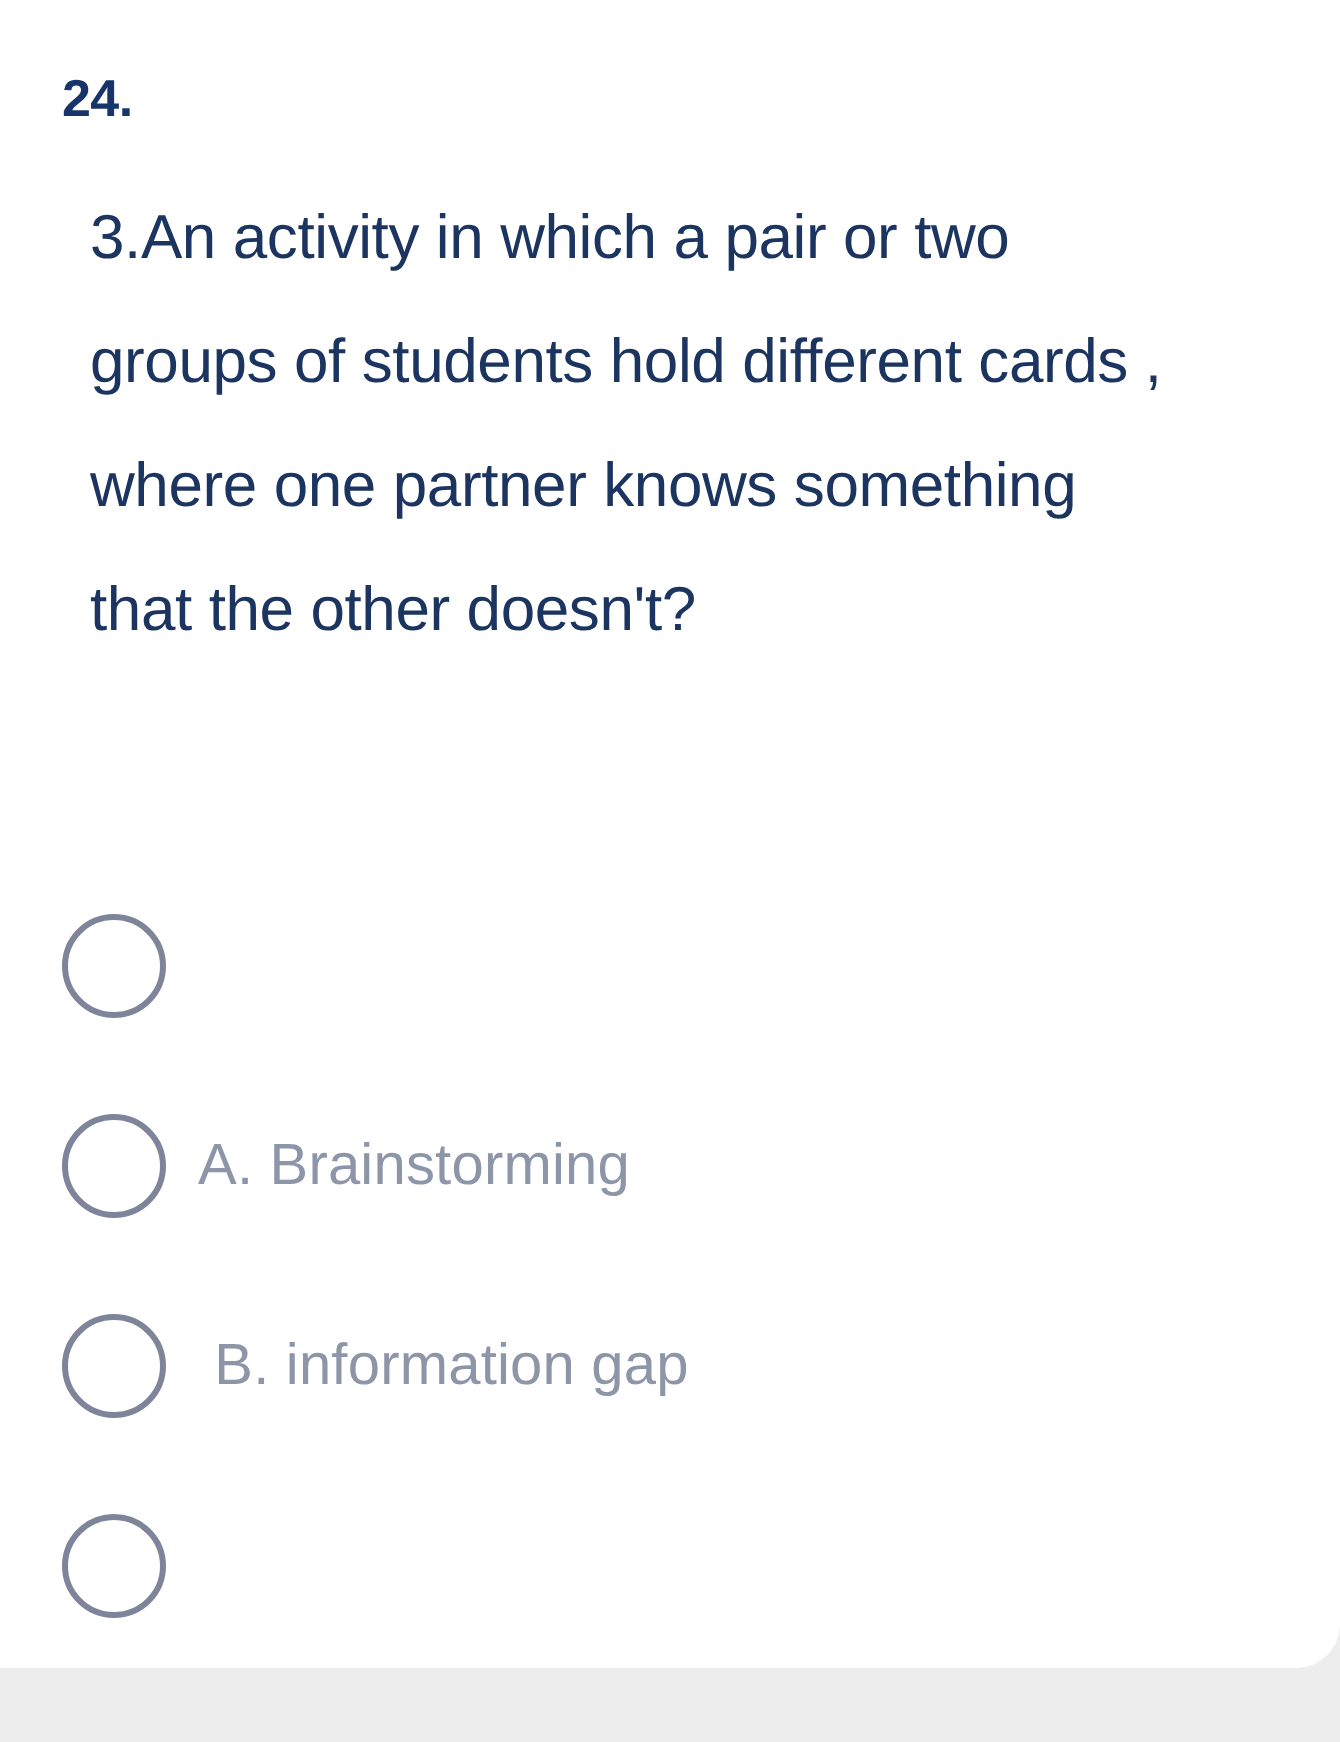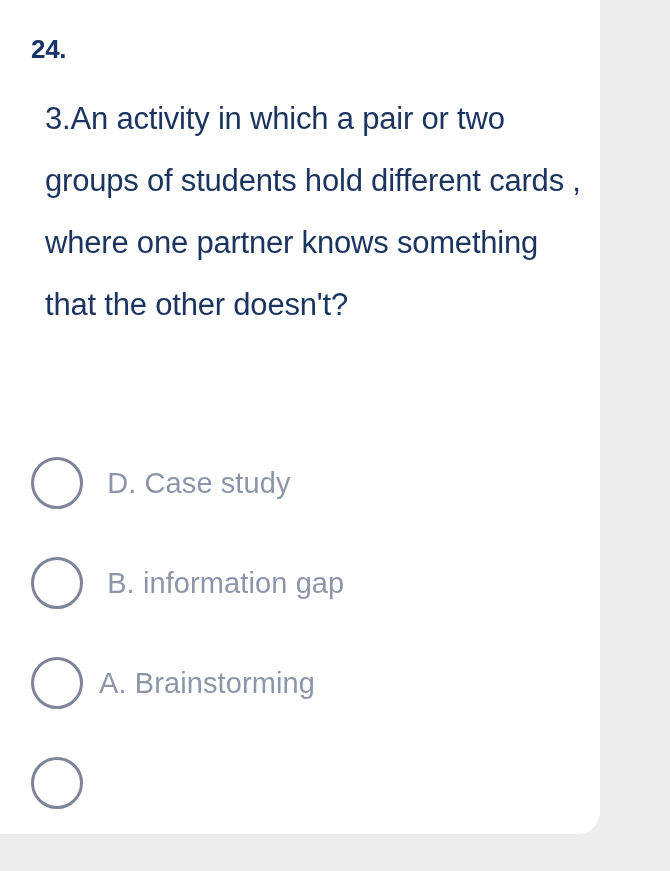--- a/index.html
+++ b/index.html
@@ -11,21 +11,21 @@
     height: 871px;
     background: #ededed;
     font-family: "Liberation Sans", sans-serif;
     overflow: hidden;
   }
 
   #quiz-card {
     position: absolute;
     left: 0;
     top: 0;
-    width: 600px;
+    width: 670px;
     height: 834px;
     background: #ffffff;
     border-bottom-right-radius: 22px;
     box-sizing: border-box;
     overflow: hidden;
   }
 
   #question-number {
     position: absolute;
     left: 31px;
@@ -99,31 +99,30 @@
 <div id="quiz-card">
 
   <div id="question-number">24.</div>
 
   <div id="question-text">3.An activity in which a pair or two groups of students hold different cards , where one partner knows something that the other doesn't?</div>
 
   <div id="options-list">
 
     <div class="option-row">
       <span class="radio-circle"></span>
-      <span class="option-label"> D. Case study</span>
+    </div>
+
+    <div class="option-row">
+      <span class="radio-circle"></span>
+      <span class="option-label">A. Brainstorming</span>
     </div>
 
     <div class="option-row">
       <span class="radio-circle"></span>
       <span class="option-label"> B. information gap</span>
-    </div>
-
-    <div class="option-row">
-      <span class="radio-circle"></span>
-      <span class="option-label">A. Brainstorming</span>
     </div>
 
     <div class="option-row">
       <span class="radio-circle"></span>
     </div>
 
   </div>
 
 </div>
 

